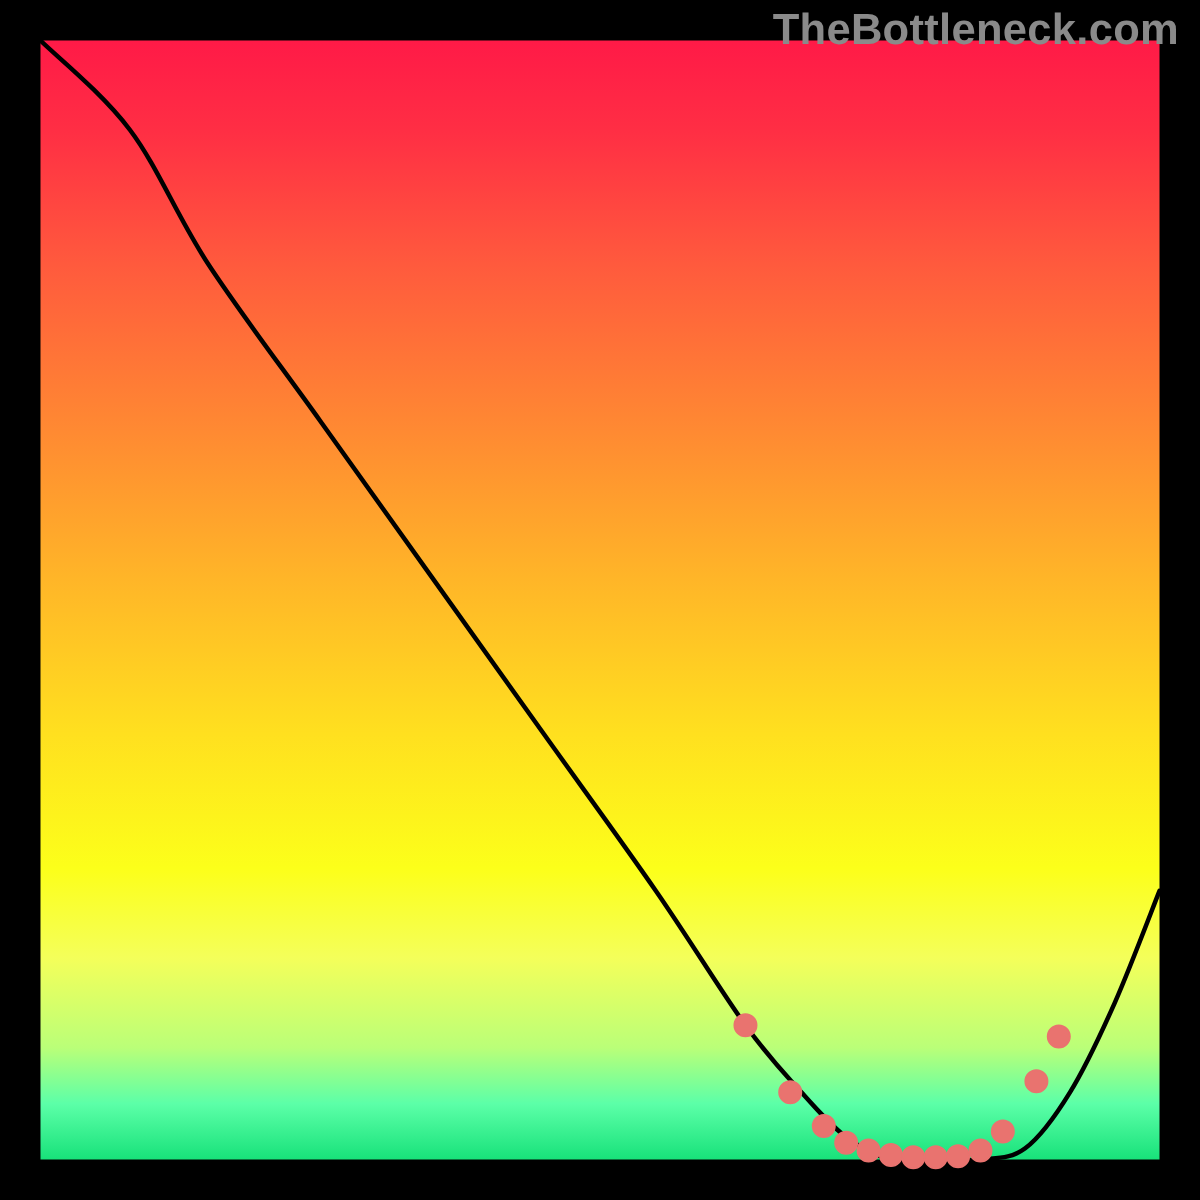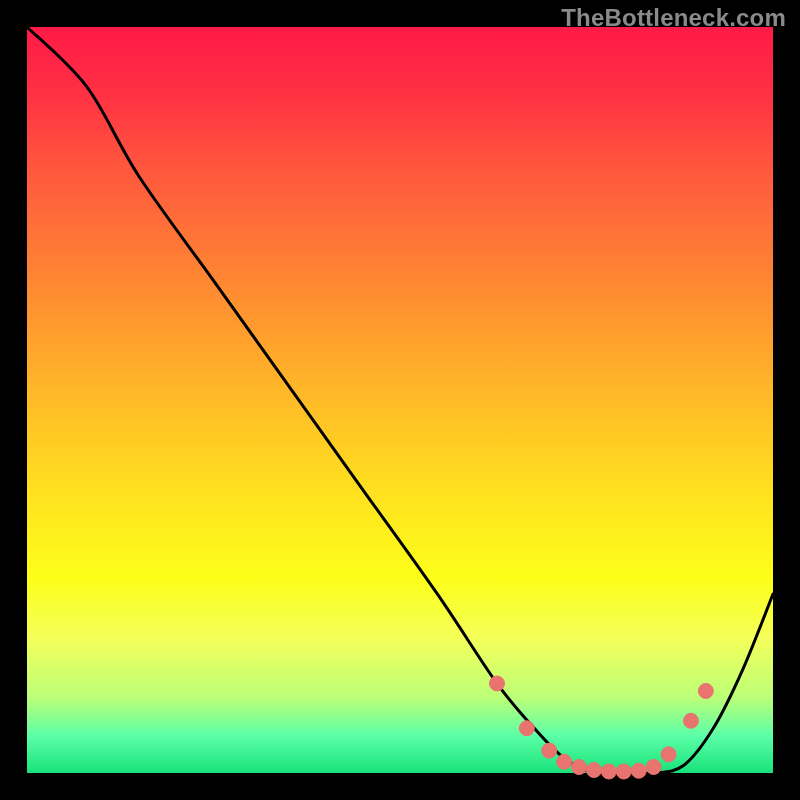--- a/index.html
+++ b/index.html
@@ -44,21 +44,21 @@
     top: 0;
     width: 746px;
     height: 746px;
     overflow: visible;
   }
   .watermark {
     position: absolute;
     top: 4px;
     right: 14px;
     font-family: Arial, Helvetica, sans-serif;
-    font-size: 24px;
+    font-size: 29px;
     font-weight: 600;
     color: #8a8a8a;
     letter-spacing: 0.2px;
     user-select: none;
   }
 </style>
 </head>
 <body>
 
 <div class="frame">

